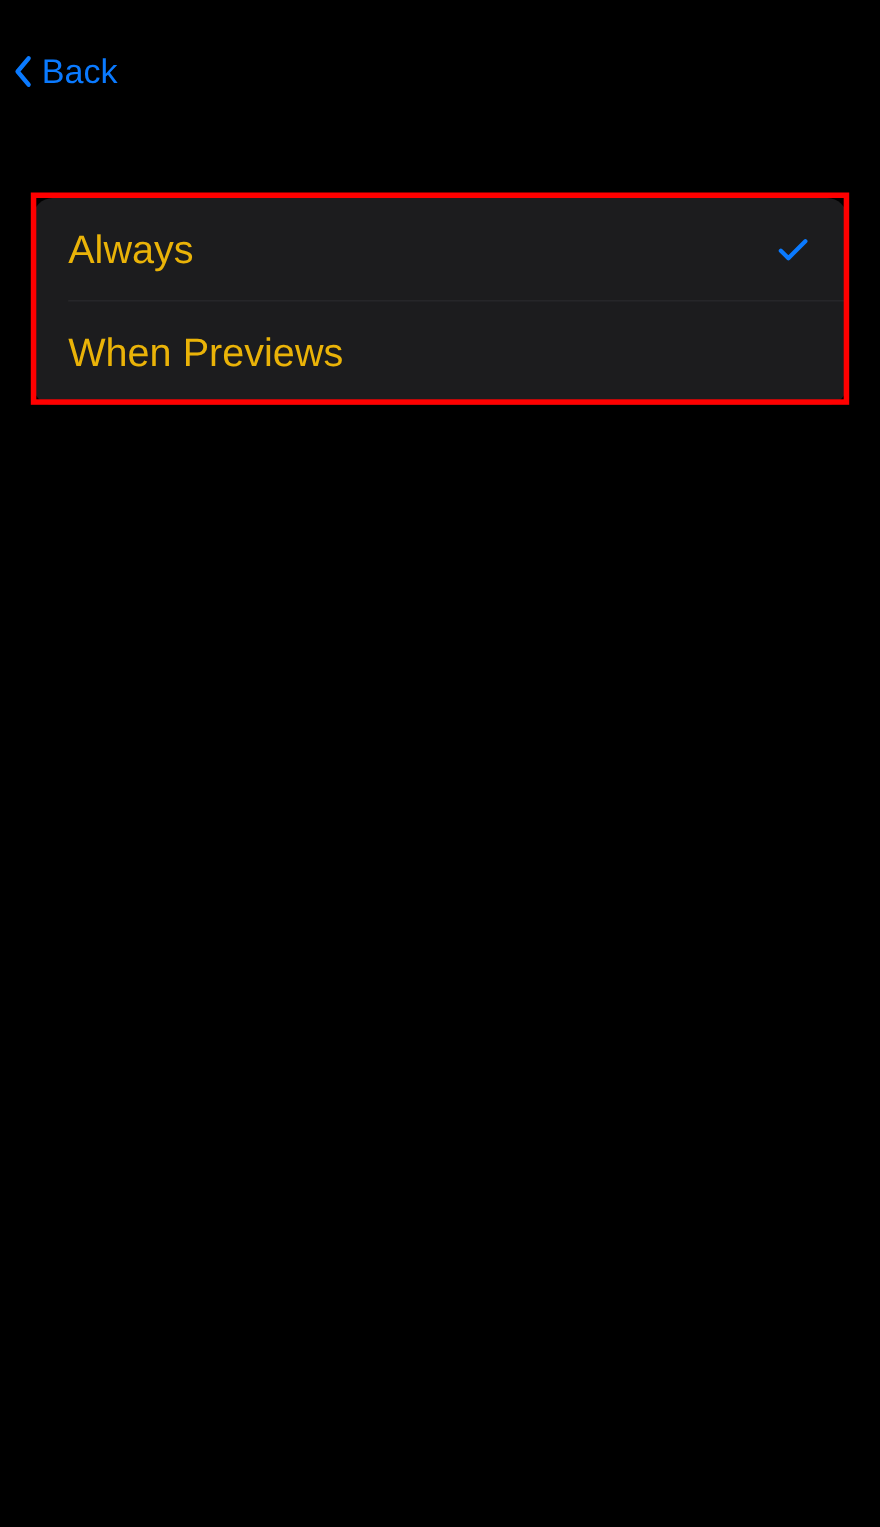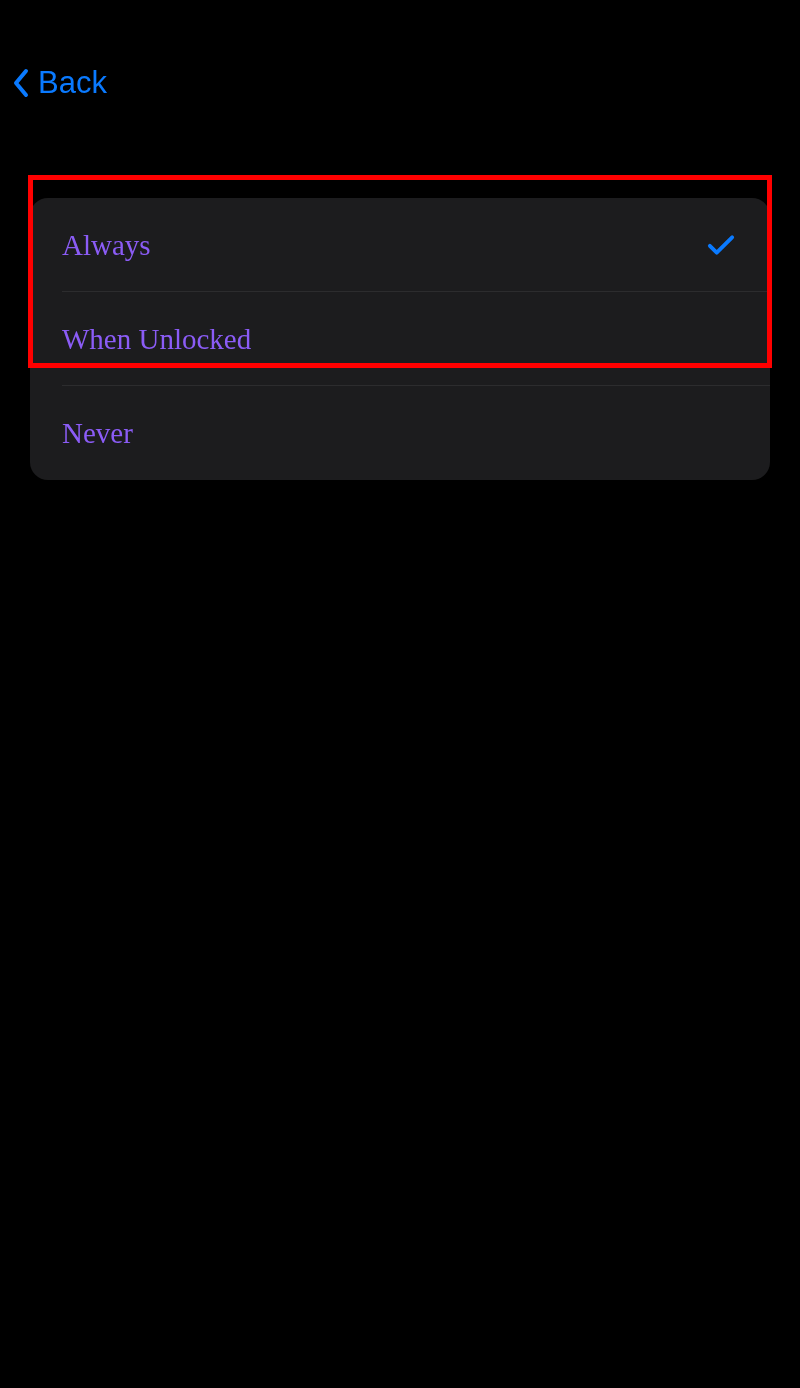--- a/index.html
+++ b/index.html
@@ -14,21 +14,20 @@
       font-family: -apple-system, BlinkMacSystemFont, "Segoe UI", "Helvetica Neue", Arial, sans-serif;
       overflow: hidden;
       position: relative;
     }
     .nav-bar {
       position: relative;
       height: 100px;
       display: flex;
       align-items: center;
       padding-top: 30px;
-      margin-top: 18px;
     }
     .back-button {
       position: absolute;
       left: 10px;
       display: flex;
       align-items: center;
       cursor: pointer;
       gap: 6px;
     }
     .chevron-left {
@@ -79,24 +78,23 @@
     .list-row:not(:last-child)::after {
       content: "";
       position: absolute;
       bottom: 0;
       left: 32px;
       right: 0;
       height: 1px;
       background: #2c2c2e;
     }
     .row-label {
-      color: #8b5cf6;
-      font-size: 29px;
+      color: #eab308;
+      font-size: 36px;
       font-weight: 400;
-      font-family: Liberation Serif, serif;
     }
     .checkmark {
       width: 34px;
       height: 28px;
       display: flex;
       align-items: center;
       justify-content: center;
     }
     .checkmark svg {
       stroke: #0a7aff;
@@ -133,21 +131,18 @@
   <div class="list-group">
     <div class="list-row">
       <span class="row-label">Always</span>
       <span class="checkmark">
         <svg viewBox="0 0 34 28" width="34" height="24">
           <polyline points="4,15 12,23 30,5"></polyline>
         </svg>
       </span>
     </div>
     <div class="list-row">
-      <span class="row-label">When Unlocked</span>
-    </div>
-    <div class="list-row">
-      <span class="row-label">Never</span>
+      <span class="row-label">When Previews</span>
     </div>
   </div>
 </div>
 
 <div class="highlight-box"></div>
 
 </body></html>

